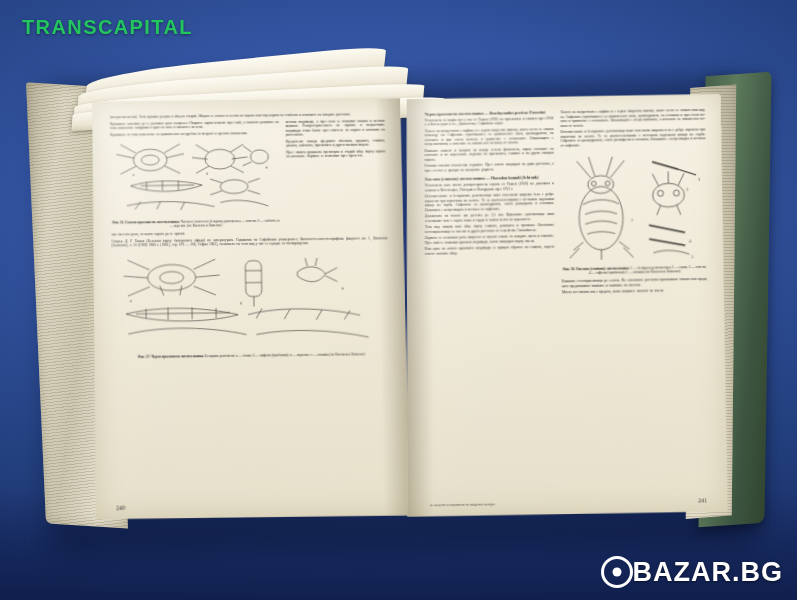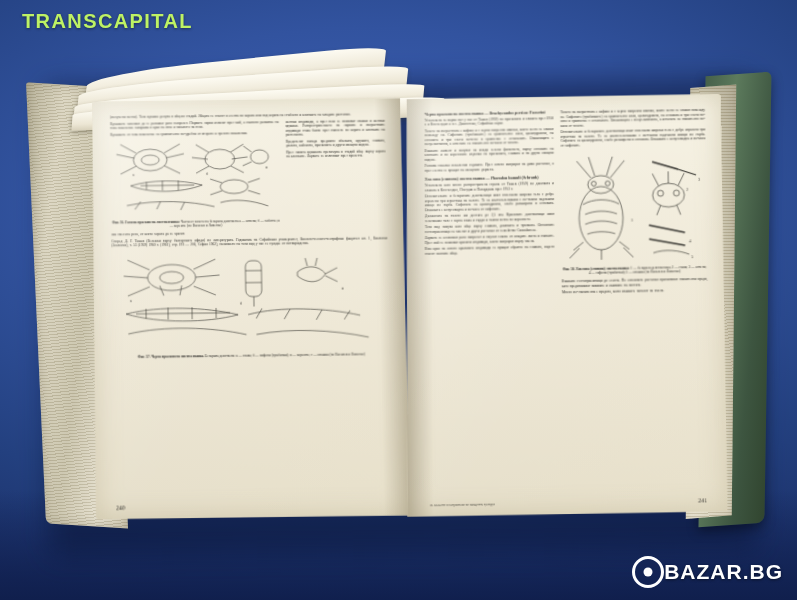--- a/index.html
+++ b/index.html
@@ -24,38 +24,38 @@
   .backdrop-bottom {
     position: absolute;
     left: 0; right: 0; bottom: 0;
     height: 110px;
     background: linear-gradient(180deg, rgba(20,40,95,0.0) 0%, rgba(18,35,85,0.55) 45%, rgba(14,28,72,0.85) 100%);
   }
   
   .watermark-top {
     position: absolute;
     left: 22px;
-    top: 10px;
-    color: #bef264;
+    top: 16px;
+    color: #22c55e;
     font-size: 20px;
     letter-spacing: 1.4px;
     font-weight: bold;
     text-shadow: 0 1px 3px rgba(0,0,0,0.45);
     z-index: 40;
   }
   .watermark-bottom {
     position: absolute;
     right: 14px;
     bottom: 12px;
     z-index: 40;
     display: flex;
     align-items: center;
     gap: 0;
     color: #ffffff;
-    font-size: 21px;
+    font-size: 27px;
     font-weight: bold;
     letter-spacing: 1px;
     text-shadow: 0 1px 3px rgba(0,0,0,0.5);
   }
   .wm-circle {
     width: 26px; height: 26px;
     border-radius: 50%;
     border: 3px solid #ffffff;
     position: relative;
     display: inline-block;

